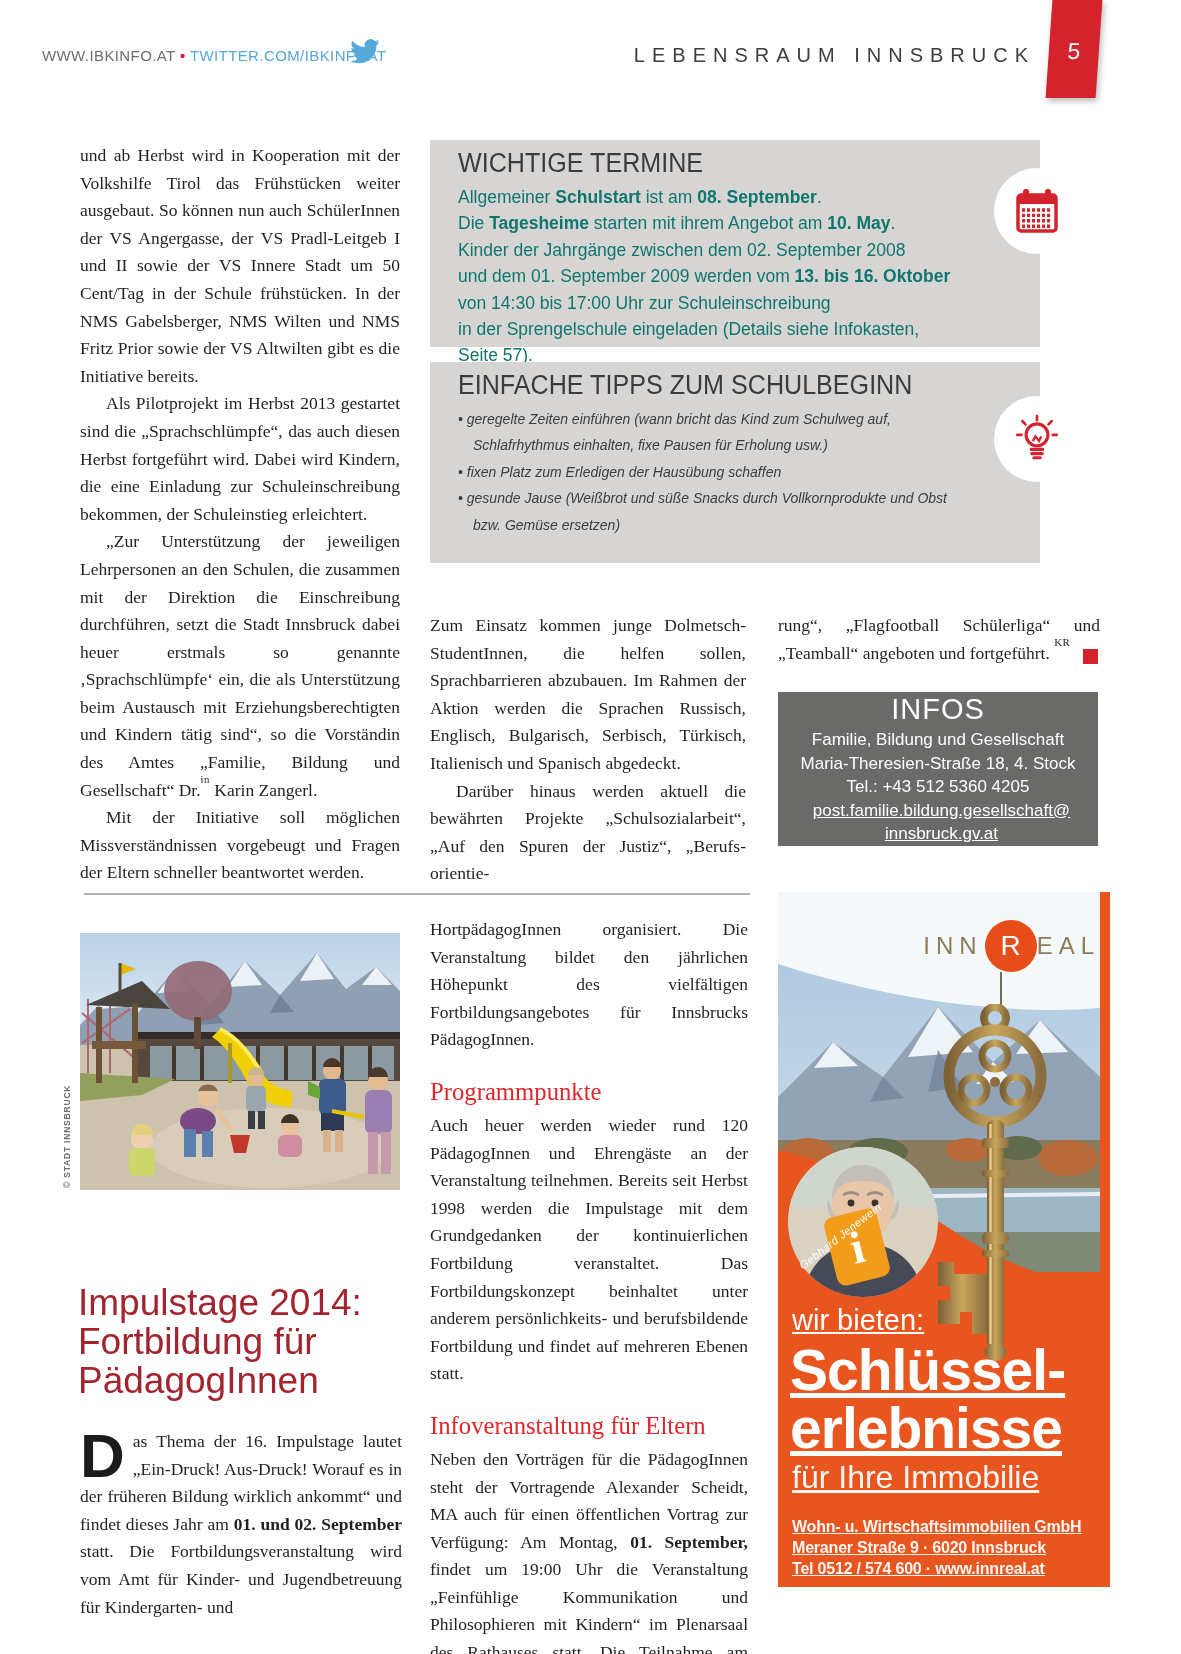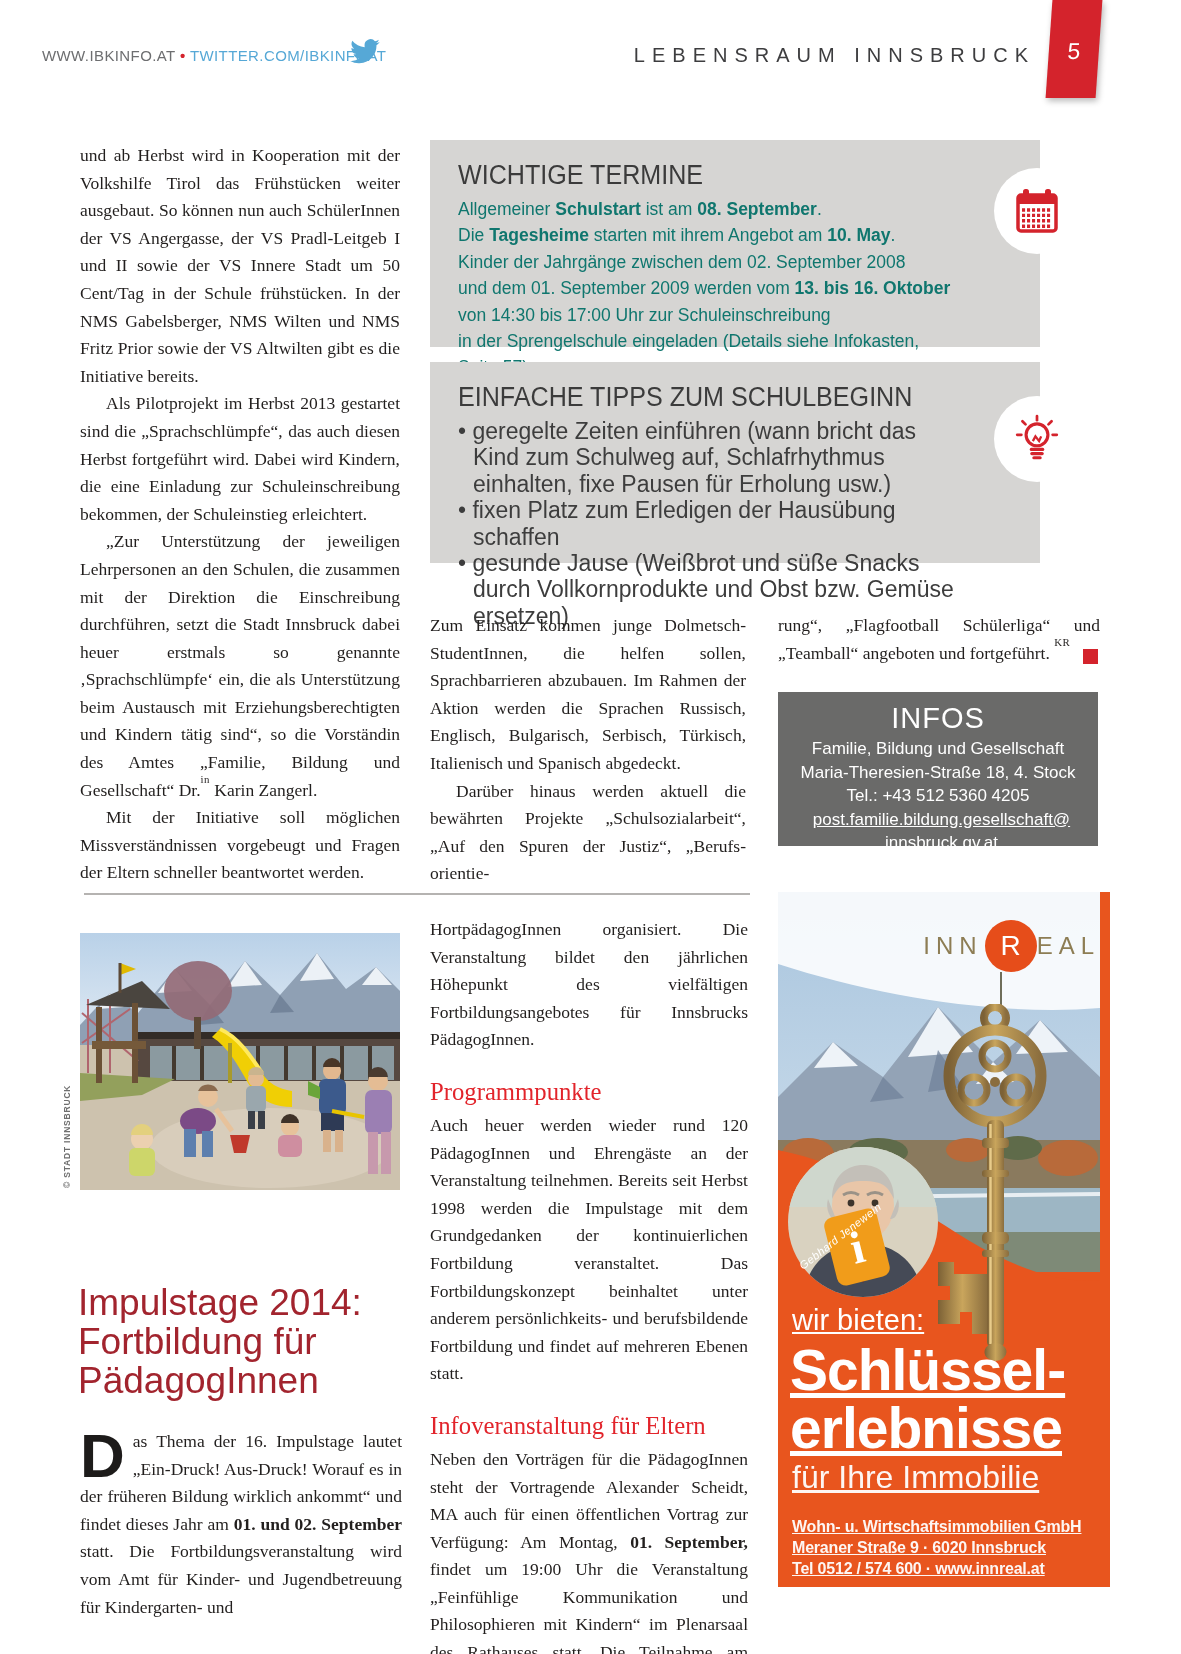--- a/index.html
+++ b/index.html
@@ -18,36 +18,36 @@
   .hdr-section{left:0;top:44px;width:1035px;text-align:right;font-size:20px;letter-spacing:7px;color:#3d3d3f;}
   .tab{left:1049px;top:0;width:50px;height:98px;background:#d4232c;transform:skewX(-4deg);box-shadow:2px 3px 6px rgba(0,0,0,.28);}
   .tab span{position:absolute;left:0;right:0;top:38px;text-align:center;color:#fff;font-size:23px;}
 
   
   .col-left{left:80px;top:142px;width:320px;}
   .col-left p, .bodytxt p{font-size:17.5px;line-height:27.6px;text-align:justify;color:#221f1e;margin:0;hyphens:auto;}
   .col-left p+p, .bodytxt p+p{text-indent:26px;}
 
   
-  .gbox{background:#d6d5d3;width:610px;padding:20px 80px 0 28px;box-sizing:border-box;}
+  .gbox{background:#d6d5d3;width:610px;padding:8px 80px 0 28px;box-sizing:border-box;}
   .box1{left:430px;top:140px;height:207px;}
   .box2{left:430px;top:362px;height:201px;}
   .gbox h2{margin:0 0 5px 0;font-size:27px;font-weight:400;color:#3b3b3b;transform:scaleX(.93);transform-origin:0 50%;white-space:nowrap;}
   .gbox .ln{font-size:17.5px;line-height:26.4px;color:#0f766e;}
-  .gbox .bu{font-size:23px;line-height:26.4px;color:#3d3d3d;padding-left:15px;text-indent:-15px;}
+  .gbox .bu{font-size:14px;line-height:26.4px;color:#3d3d3d;padding-left:15px;text-indent:-15px;font-style:italic;}
   .circle{position:absolute;right:-40px;width:86px;height:86px;border-radius:50%;background:#fff;display:flex;align-items:center;justify-content:center;}
   .box1 .circle{top:28px;}
   .box2 .circle{top:34px;}
 
   
   .mid1{left:430px;top:612px;width:316px;}
   .mid2{left:778px;top:612px;width:322px;}
   .rsq{width:15px;height:15px;background:#d4232c;display:inline-block;}
   .mid2 .rsq{position:absolute;right:2px;top:37px;}
-  .infos{left:778px;top:692px;width:320px;height:154px;background:#6a6a69;color:#fff;text-align:center;box-sizing:border-box;padding-top:10px;}
+  .infos{left:778px;top:692px;width:320px;height:154px;background:#6a6a69;color:#fff;text-align:center;box-sizing:border-box;padding-top:1px;}
   .infos h3{margin:0 0 2px 0;font-size:29px;font-weight:400;letter-spacing:1px;}
   .infos .ln{font-size:17px;line-height:23.5px;}
   .rule{left:84px;top:893px;width:666px;height:2px;background:#b5b3b1;}
 
   
   .photo{left:80px;top:933px;width:320px;height:257px;overflow:hidden;background:#cdc2ae;}
   .credit{left:62px;top:1188px;transform:rotate(-90deg);transform-origin:0 0;font-size:8.5px;font-weight:bold;letter-spacing:.8px;color:#6f6f6f;white-space:nowrap;}
   .headline{left:78px;top:1283px;width:345px;font-size:37px;line-height:39px;color:#a2242e;}
   .art1{left:80px;top:1428px;width:322px;}
   .dcap{float:left;font-family:"Liberation Sans",sans-serif;font-weight:bold;font-size:62px;line-height:50px;color:#1d1b1a;margin:3px 8px 0 0;}

